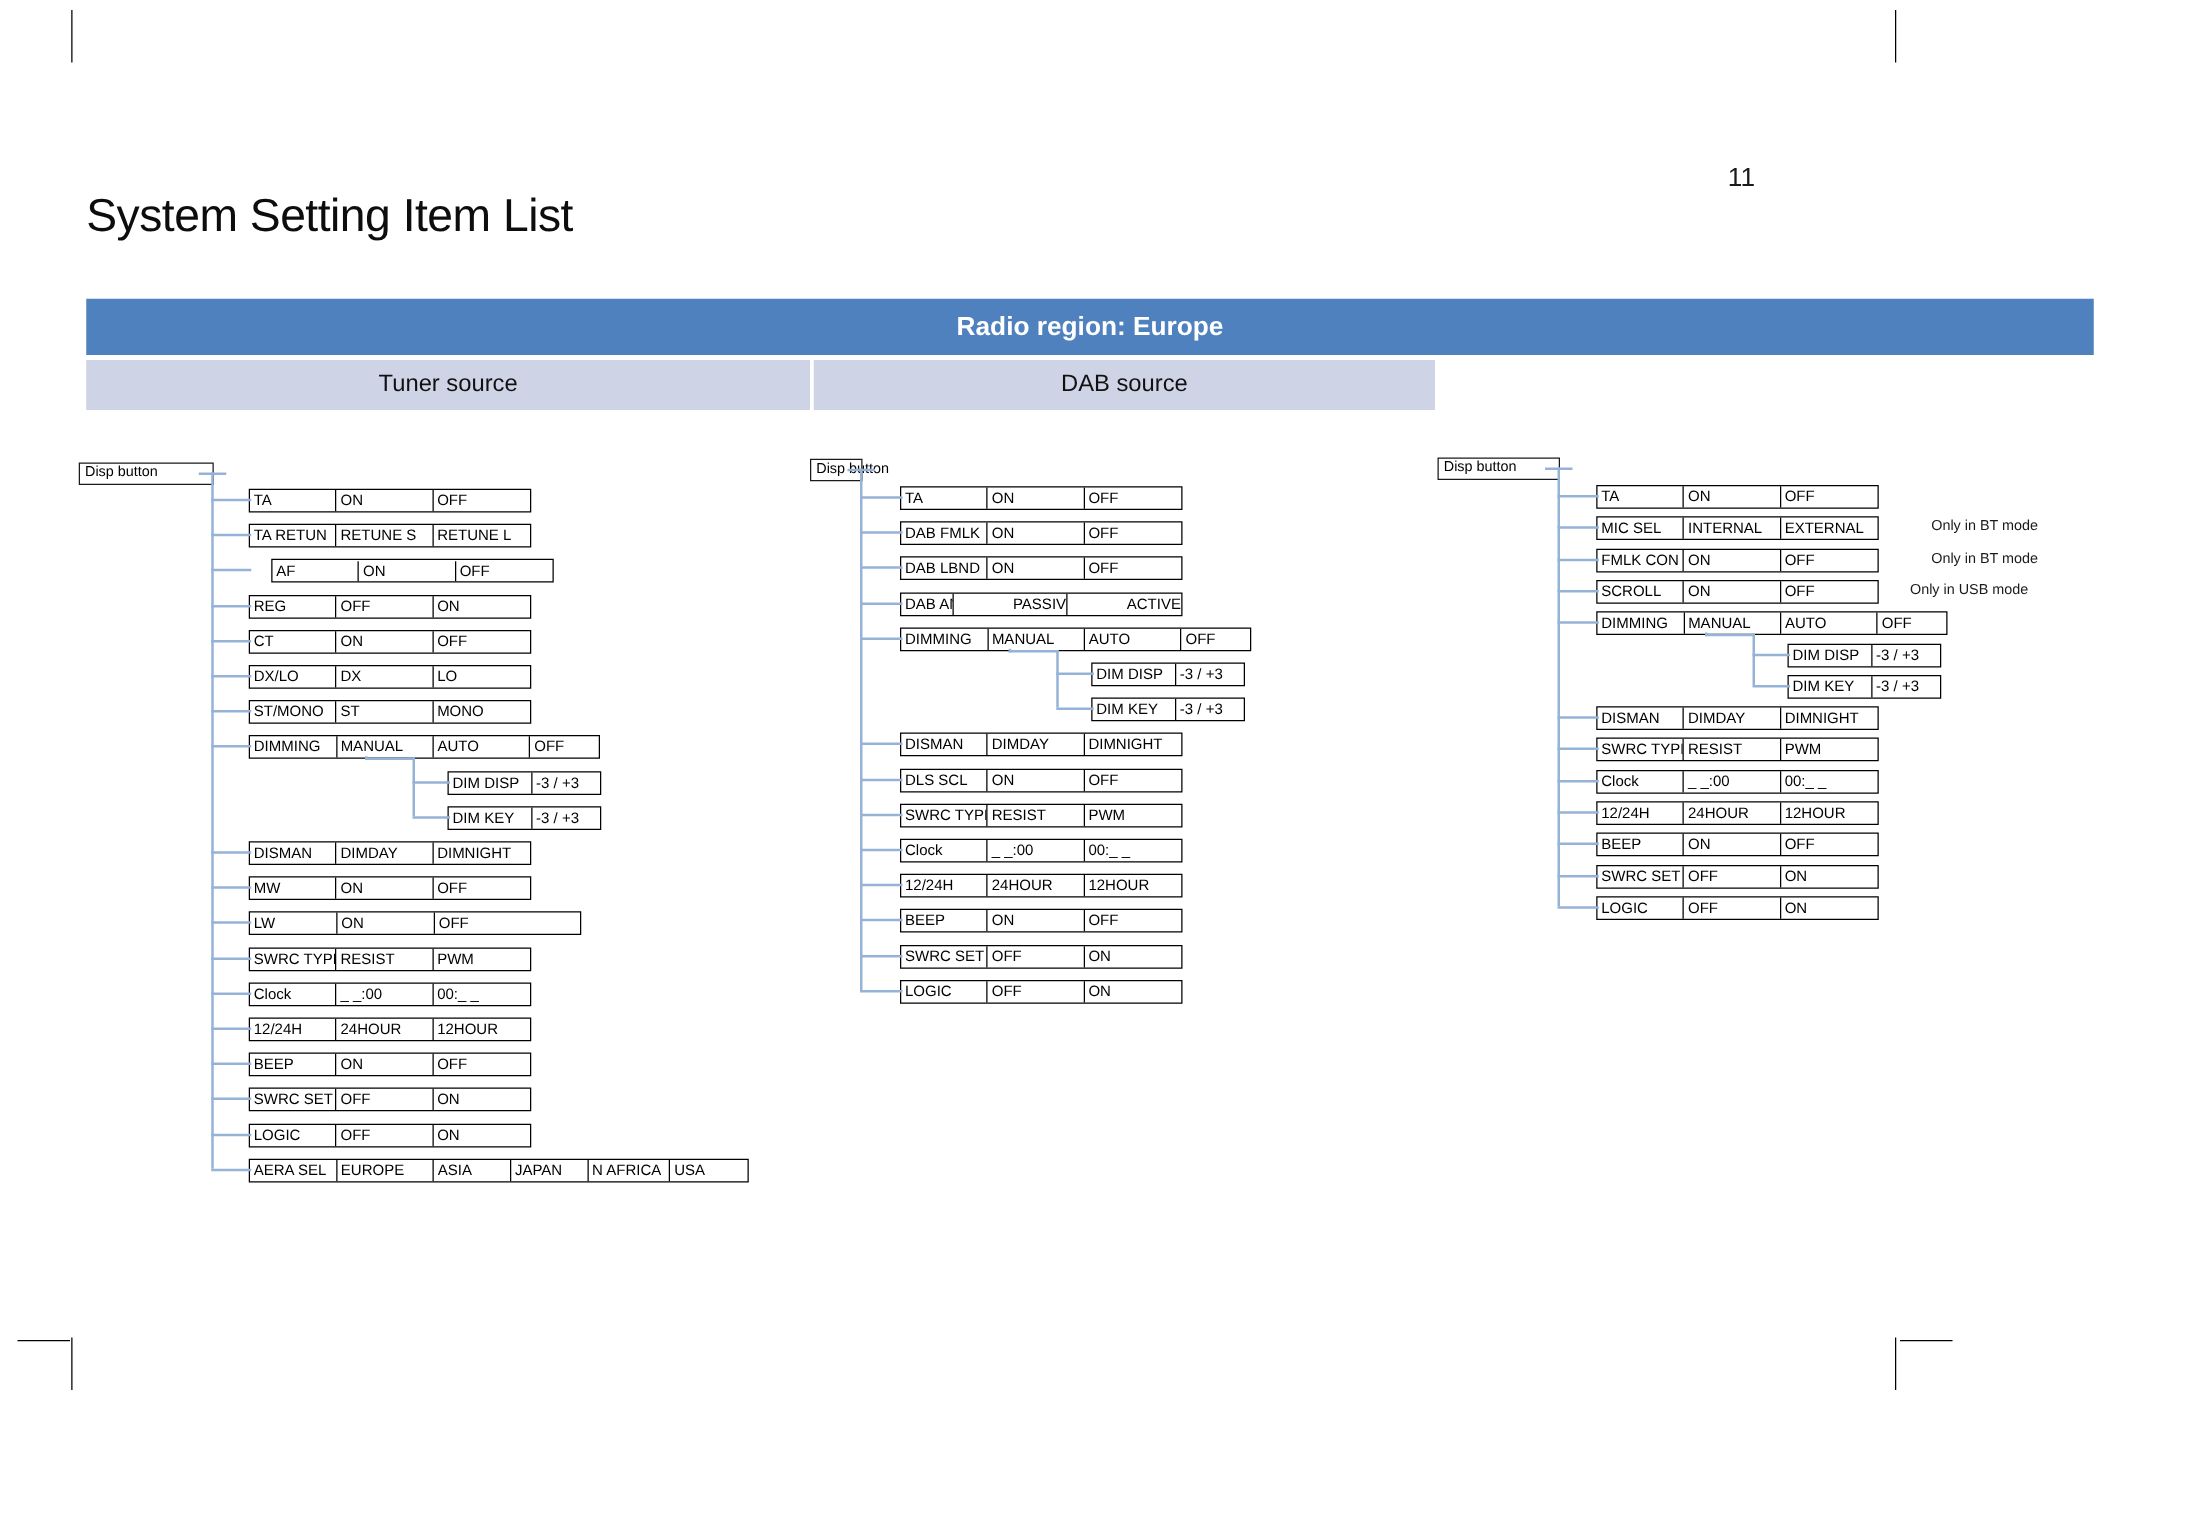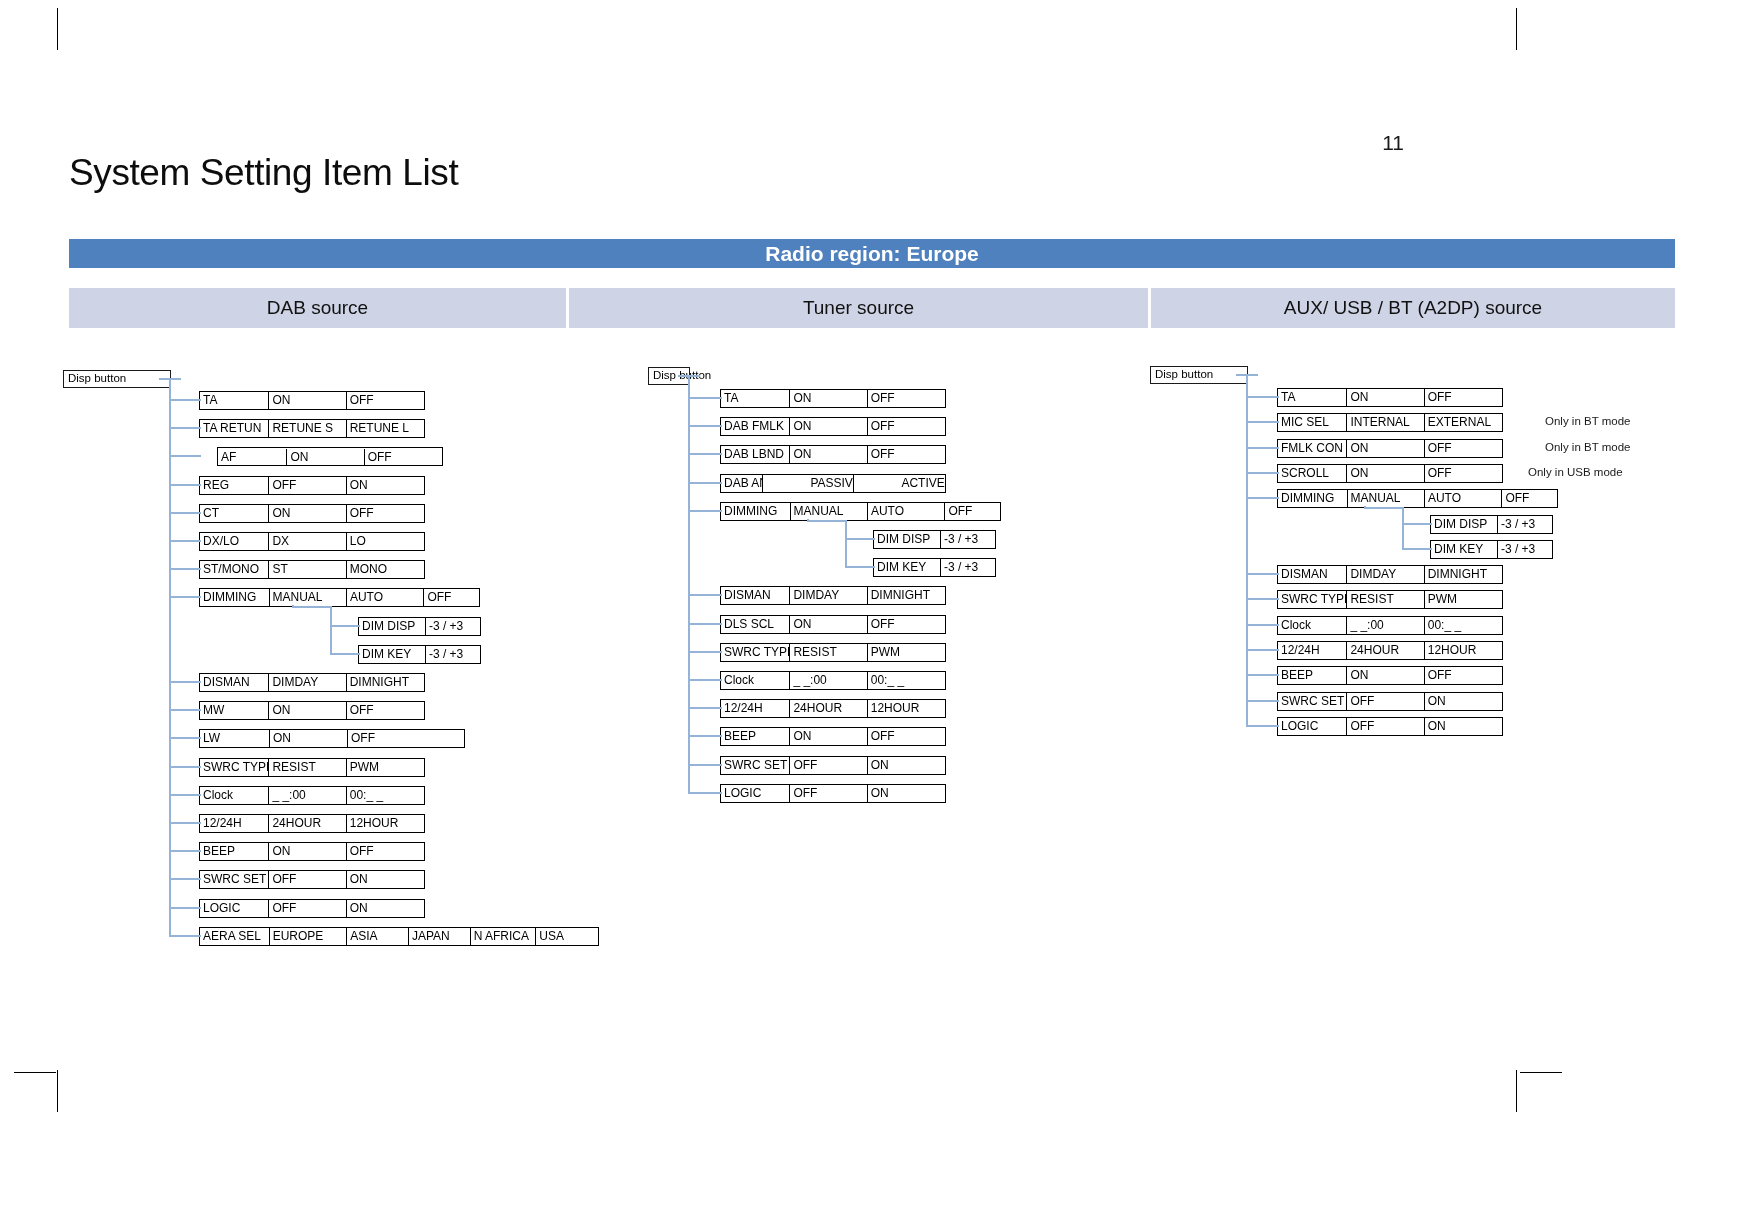--- a/index.html
+++ b/index.html
@@ -26,21 +26,21 @@
   #page-title{
     position:absolute;left:69px;top:152px;
     font-size:37px;color:#0d0d0d;
     letter-spacing:-0.4px;
     font-family:"Liberation Sans",sans-serif;
     font-weight:400;
   }
 
   
   #region-bar{
-    position:absolute;left:69px;top:239px;width:1606px;height:29px;
+    position:absolute;left:69px;top:239px;width:1606px;height:45px;
     background:#4e81bd;color:#fff;
     display:flex;align-items:center;justify-content:center;
     font-size:21px;font-weight:bold;
   }
   #source-header-row{
     position:absolute;left:69px;top:288px;width:1606px;height:40px;
     display:flex;gap:3px;
   }
   .source-header{
     background:#ced4e6;color:#111;
@@ -110,23 +110,22 @@
 <div class="crop v" style="left:1516px;top:1070px;"></div>
 <div class="crop h" style="left:14px;top:1072px;"></div>
 <div class="crop h" style="left:1520px;top:1072px;"></div>
 
 <div id="page-number">11</div>
 <div id="page-title">System Setting Item List</div>
 
 <div id="region-bar">Radio region: Europe</div>
 
 <div id="source-header-row">
+  <div class="source-header col1">Tuner source</div>
   <div class="source-header col2">DAB source</div>
-  <div class="source-header col1">Tuner source</div>
-  <div class="source-header col3">AUX/ USB / BT (A2DP) source</div>
 </div>
 
 <div class="tree" id="tree-tuner">
     <div class="disp-btn" style="left: 0px; top: 0px; width: 98px;">Disp button</div>
     <div class="ln h" style="left: 96px; top: 8px; width: 22px;"></div>
     <div class="row" style="left: 136px; top: 21px; width: 226px;">
       <div class="cell" style="width: 70px;">TA</div>
       <div class="cell" style="width: 78px;">ON</div>
       <div class="cell" style="width: 78px;">OFF</div>
     </div>

